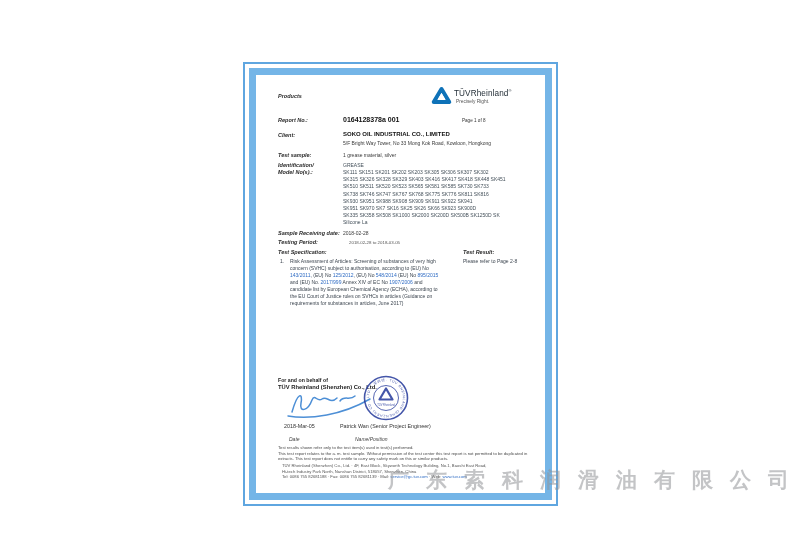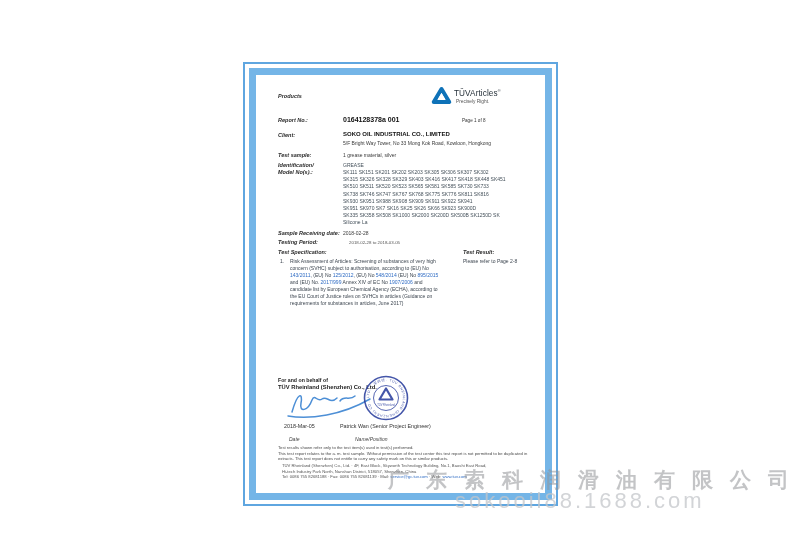--- a/index.html
+++ b/index.html
@@ -58,21 +58,21 @@
     <div class="frame-band">
       <div class="page">
 
         <div class="abs products lab">Products</div>
 
         <svg class="abs logo-tri" width="21" height="19" viewBox="0 0 42 38">
           <path d="M21 6 L36.5 32 H5.5 Z" fill="none" stroke="#0e72b8" stroke-width="8" stroke-linejoin="round"></path>
           <path d="M21 14 L28 26 H14 Z" fill="#ffffff" stroke="none"></path>
         </svg>
         <div class="abs logo-text">
-          <span class="bold">TÜV</span><span>Articles</span><span class="logo-reg">®</span>
+          <span class="bold">TÜV</span><span>Rheinland</span><span class="logo-reg">®</span>
         </div>
         <div class="abs logo-tag">Precisely Right.</div>
 
         <div class="abs lab r-label-col" style="top:42px">Report No.:</div>
         <div class="abs r-value-col report-no">0164128378a 001</div>
         <div class="abs page-ind">Page 1 of 8</div>
 
         <div class="abs lab r-label-col" style="top:57px">Client:</div>
         <div class="abs r-value-col client-name">SOKO OIL INDUSTRIAL CO., LIMITED</div>
         <div class="abs r-value-col client-addr">5/F Bright Way Tower, No 33 Mong Kok Road, Kowloon, Hongkong</div>
@@ -143,15 +143,14 @@
 
         <div class="abs tiny" style="left:26px; top:388px; color:#555">TÜV Rheinland (Shenzhen) Co., Ltd. · 4F, East Block, Skyworth Technology Building, No.1, Baoshi East Road,</div>
         <div class="abs tiny" style="left:26px; top:393.5px; color:#555">Hi-tech Industry Park North, Nanshan District, 518057, Shenzhen, China</div>
         <div class="abs tiny" style="left:26px; top:399px; color:#555" id="contact-line"><span>Tel: 0086 755 82681188 · Fax: 0086 755 82681139 · Mail: </span><span class="blue">service@gc.tuv.com</span><span> · Web: </span><span class="blue">www.tuv.com</span></div>
 
       </div>
     </div>
   </div>
 
   <div class="abs wm1">广东索科润滑油有限公司</div>
-  <div class="abs wm2">sokooil88.1688.com</div>
 
 </div>
 
 </body></html>

